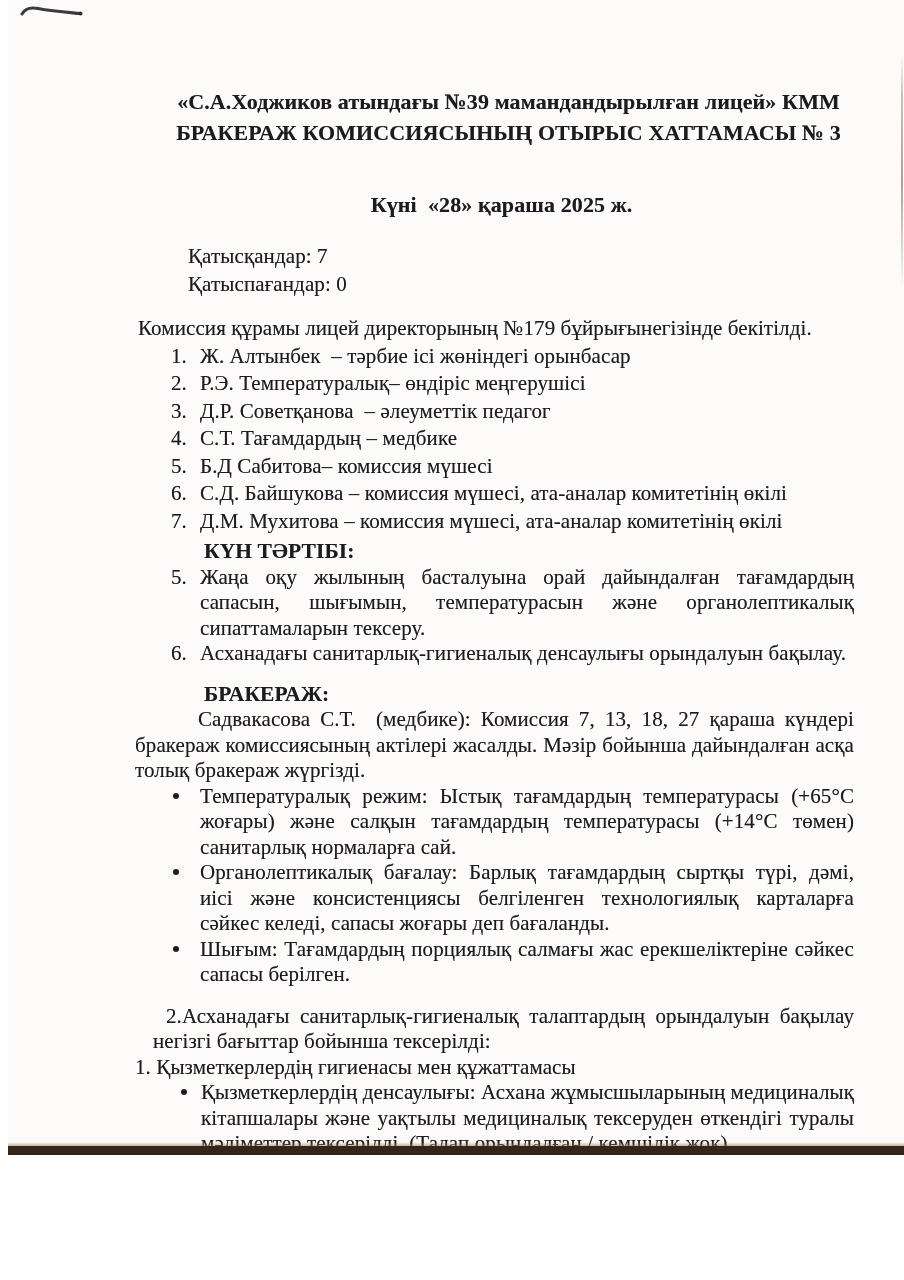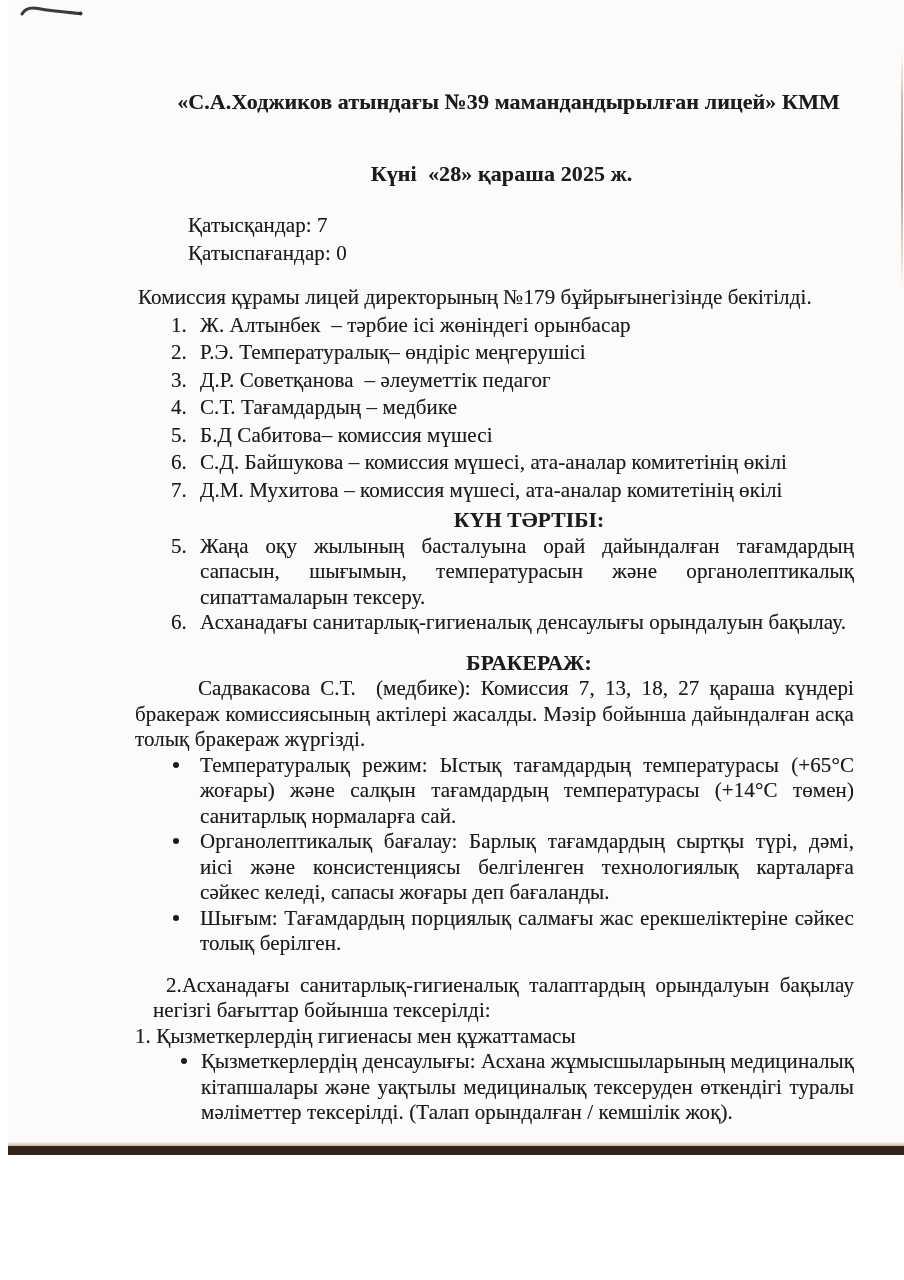--- a/index.html
+++ b/index.html
@@ -46,21 +46,21 @@
   .hang .num{position:absolute;left:36px;}
   .hang .dot{
     position:absolute;left:38px;top:9px;
     width:6px;height:6px;border-radius:50%;
     background:var(--ink,#1c1c20);
   }
   .hang.shift2{padding-left:66px;}
   .hang.shift2 .dot{left:46px;}
   .just{text-align:justify;}
   
-  .sec-heading{margin-left:69px;font-weight:bold;font-size:21.5px;text-align:center;}
+  .sec-heading{margin-left:69px;font-weight:bold;font-size:21.5px;}
   .agenda-block{line-height:25.5px;}
   .agenda-heading{margin-top:4px;line-height:25.5px;}
   
   .lower{line-height:25.5px;}
   .heard-heading{margin-top:15px;line-height:25.5px;}
   .para{margin:0;}
   .para.report{text-indent:63px;}
   .sec2{margin-top:16px;margin-left:18px;text-indent:13px;}
   
   .pen-mark{position:absolute;top:2px;left:8px;}
@@ -90,20 +90,21 @@
 
   <svg class="pen-mark" width="76" height="22" viewBox="0 0 76 22">
     <path d="M6 12 C 9 6.5, 14 5, 22 6.5 C 38 9.5, 54 10.5, 64 11.5" fill="none" stroke="#26262a" stroke-width="3.1" stroke-linecap="round" opacity="0.9"></path>
     <circle cx="64.5" cy="11.6" r="2" fill="#26262a" opacity="0.9"></circle>
   </svg>
 
   <div class="content">
 
     <div class="title-block">
       <div>«С.А.Ходжиков атындағы №39 мамандандырылған лицей» КММ</div>
+      <div>БРАКЕРАЖ КОМИССИЯСЫНЫҢ ОТЫРЫС ХАТТАМАСЫ № 3</div>
     </div>
 
     <div class="date-line">Күні&nbsp; «28» қараша 2025 ж.</div>
 
     <div class="attendance">
       <div>Қатысқандар: 7</div>
       <div>Қатыспағандар: 0</div>
     </div>
 
     <div class="intro">Комиссия құрамы лицей директорының №179 бұйрығынегізінде бекітілді.</div>
@@ -159,21 +160,21 @@
       <div class="hang">
         <span class="dot"></span>
         <div class="just">Температуралық режим: Ыстық тағамдардың температурасы (+65°С жоғары) және салқын тағамдардың температурасы (+14°С төмен) санитарлық нормаларға сай.</div>
       </div>
       <div class="hang">
         <span class="dot"></span>
         <div class="just">Органолептикалық бағалау: Барлық тағамдардың сыртқы түрі, дәмі, иісі және консистенциясы белгіленген технологиялық карталарға сәйкес келеді, сапасы жоғары деп бағаланды.</div>
       </div>
       <div class="hang">
         <span class="dot"></span>
-        <div class="just">Шығым: Тағамдардың порциялық салмағы жас ерекшеліктеріне сәйкес толық берілген.</div>
+        <div class="just">Шығым: Тағамдардың порциялық салмағы жас ерекшеліктеріне сәйкес сапасы берілген.</div>
       </div>
 
       <p class="para just sec2">2.Асханадағы санитарлық-гигиеналық талаптардың орындалуын бақылау негізгі бағыттар бойынша тексерілді:</p>
       <div>1. Қызметкерлердің гигиенасы мен құжаттамасы</div>
 
       <div class="hang shift2">
         <span class="dot"></span>
         <div class="just">Қызметкерлердің денсаулығы: Асхана жұмысшыларының медициналық кітапшалары және уақтылы медициналық тексеруден өткендігі туралы мәліметтер тексерілді. (Талап орындалған / кемшілік жоқ).</div>
       </div>
     </div>

